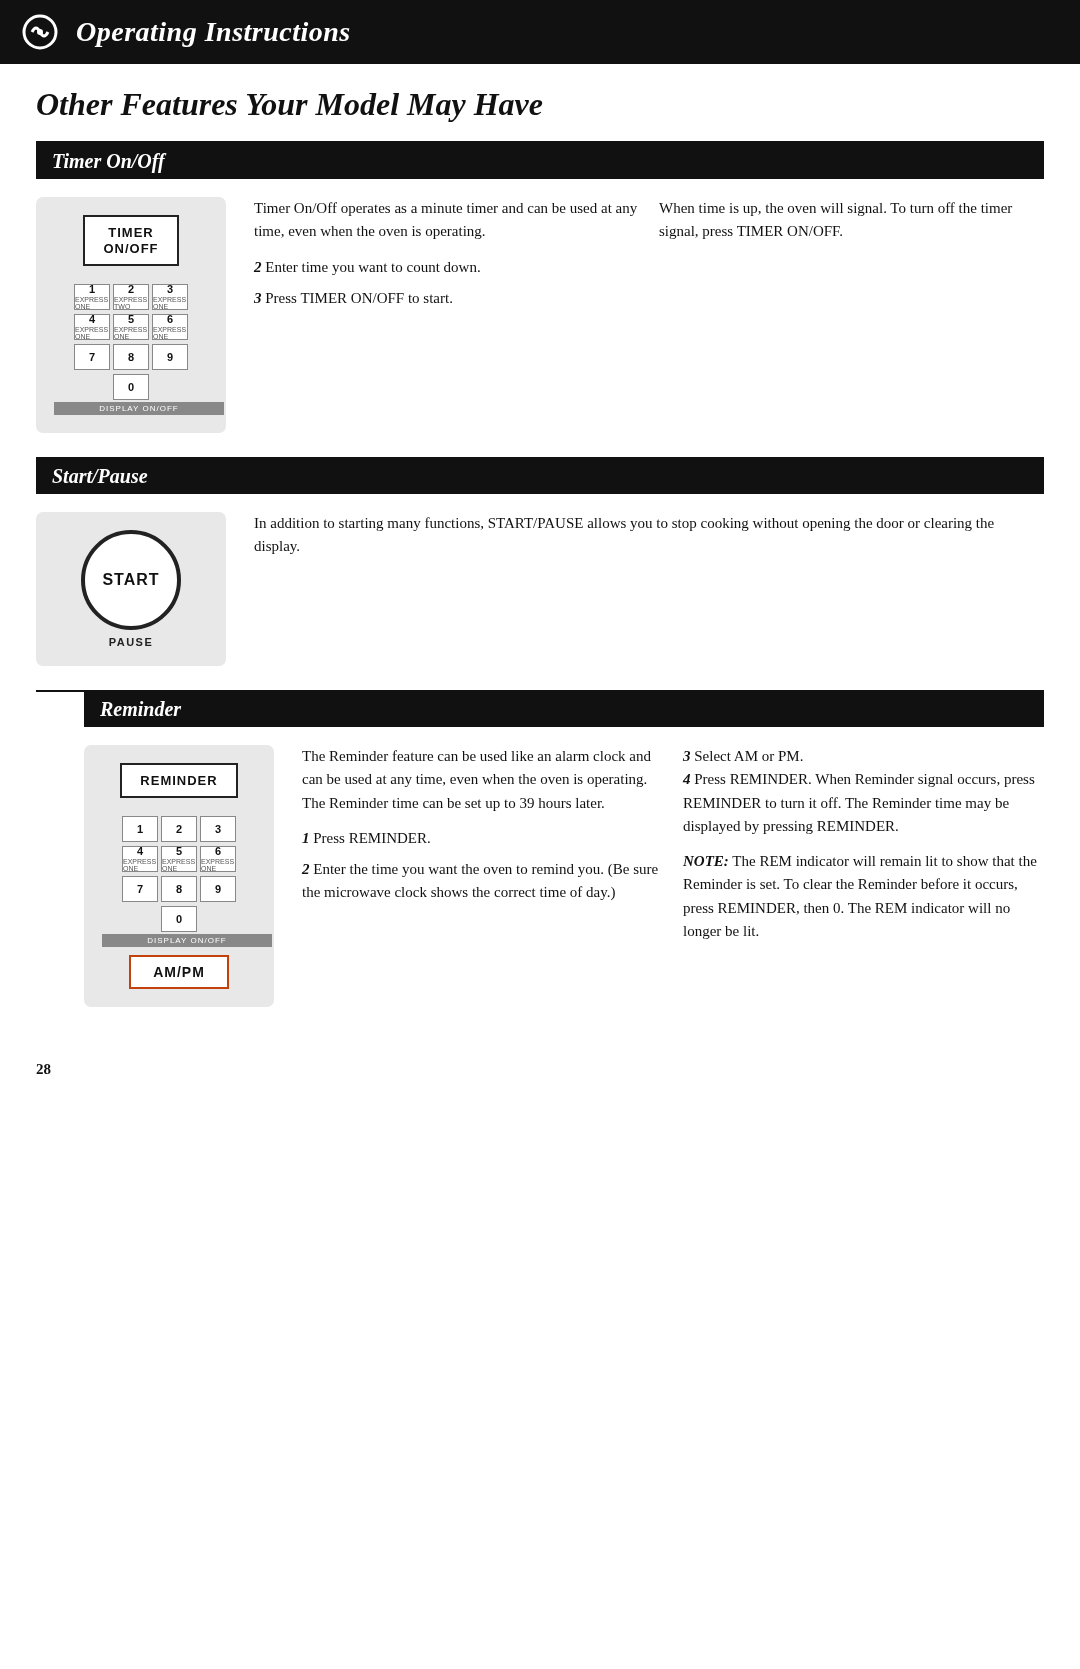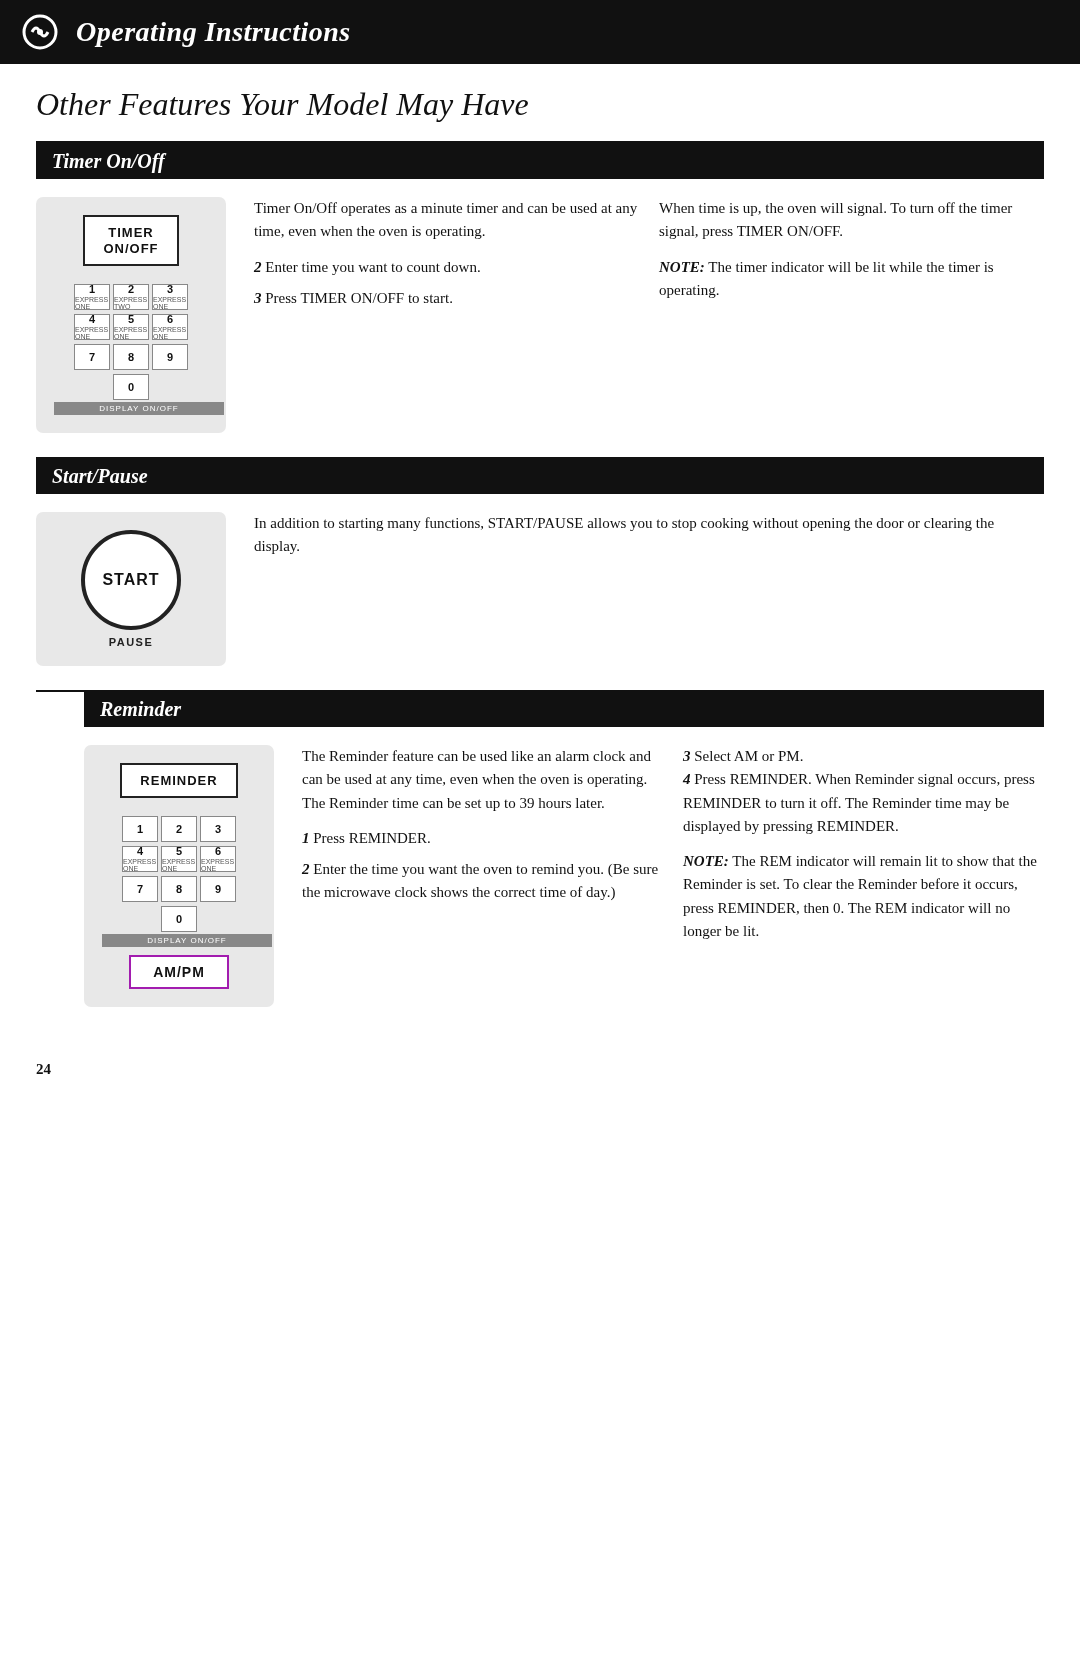--- a/index.html
+++ b/index.html
@@ -32,21 +32,21 @@
       font-size: 28px;
       font-style: italic;
       font-weight: bold;
       letter-spacing: 0.5px;
     }
 
     
     .page-subtitle {
       font-size: 32px;
       font-style: italic;
-      font-weight: normal;
+      font-weight: bold;
       padding: 22px 36px 18px 36px;
       color: #111;
     }
 
     
     .section-header {
       background: #111;
       color: #fff;
       font-size: 20px;
       font-style: italic;
@@ -212,21 +212,21 @@
     
     .page-number {
       padding: 30px 36px 10px 36px;
       font-size: 15px;
       font-weight: bold;
     }
 
     
     .ampm-button {
       background: #fff;
-      border: 2px solid #a21caf;
+      border: 2px solid #c2410c;
       font-weight: bold;
       font-family: Arial, sans-serif;
       font-size: 14px;
       padding: 7px 22px;
       text-align: center;
       margin-top: 8px;
       letter-spacing: 1px;
     }
   </style>
 </head>
@@ -305,23 +305,20 @@
     <div class="text-content">
       <div class="text-col">
         <p style="margin-bottom:12px;">Timer On/Off operates as a minute timer and can be used at any time, even when the oven is operating.</p>
         <div class="steps">
           <p><span class="step-num">2</span> Enter time you want to count down.</p>
           <p><span class="step-num">3</span> Press TIMER ON/OFF to start.</p>
         </div>
       </div>
       <div class="text-col-right">
         <p style="margin-bottom:12px;">When time is up, the oven will signal. To turn off the timer signal, press TIMER ON/OFF.</p>
-        <p>
-          <span class="note-label">NOTE:</span><span> The timer indicator will be lit while the timer is operating.</span>
-        </p>
       </div>
     </div>
   </div>
 </div>
 
 <div style="margin:0 36px 0 36px; margin-top:0;">
   <div class="section-header">Start/Pause</div>
   <div class="section-body">
     <div class="image-panel">
       <div class="start-circle-container">
@@ -407,13 +404,13 @@
           <p style="margin-bottom:12px;"><span class="step-num">4</span> Press REMINDER. When Reminder signal occurs, press REMINDER to turn it off. The Reminder time may be displayed by pressing REMINDER.</p>
         </div>
         <p>
           <span class="note-label">NOTE:</span><span> The REM indicator will remain lit to show that the Reminder is set. To clear the Reminder before it occurs, press REMINDER, then 0. The REM indicator will no longer be lit.</span>
         </p>
       </div>
     </div>
   </div>
 </div>
 
-<div class="page-number">24</div>
+<div class="page-number">28</div>
 
 </body></html>

